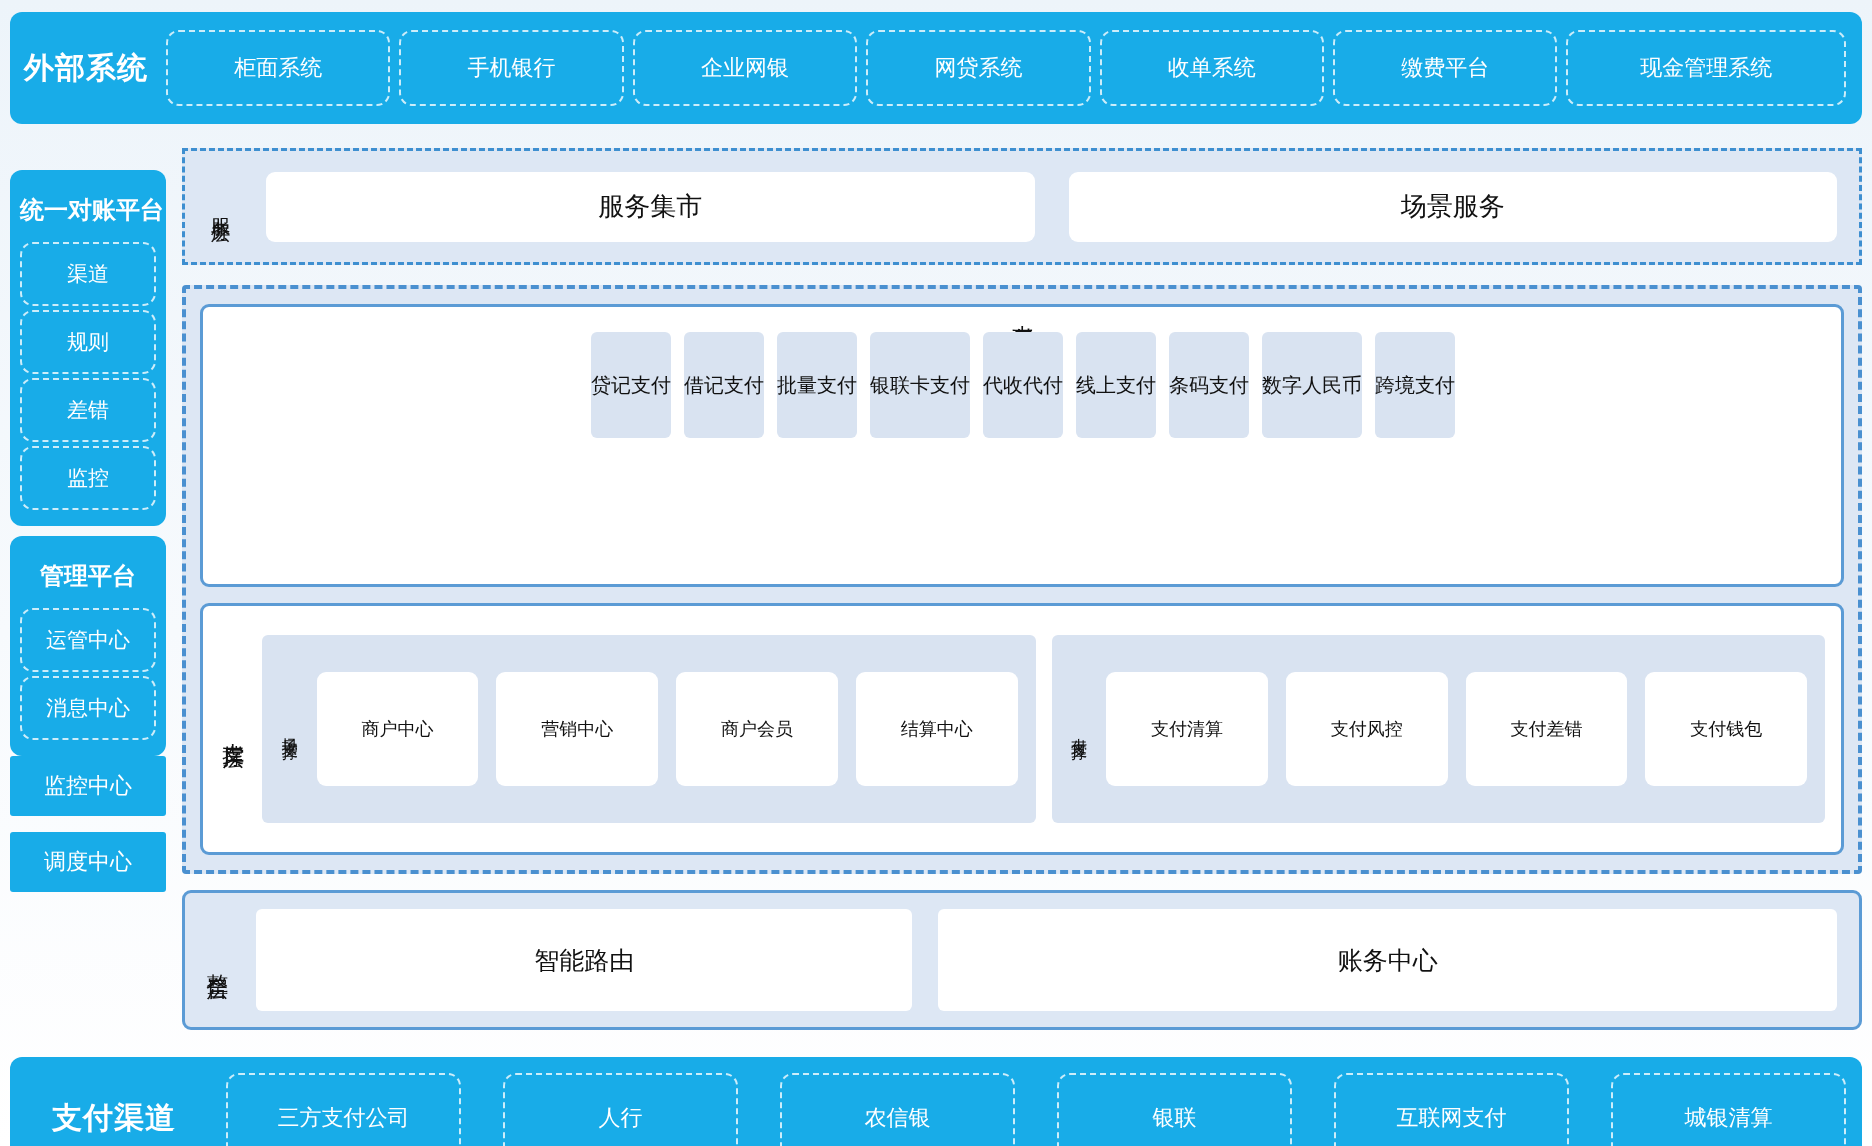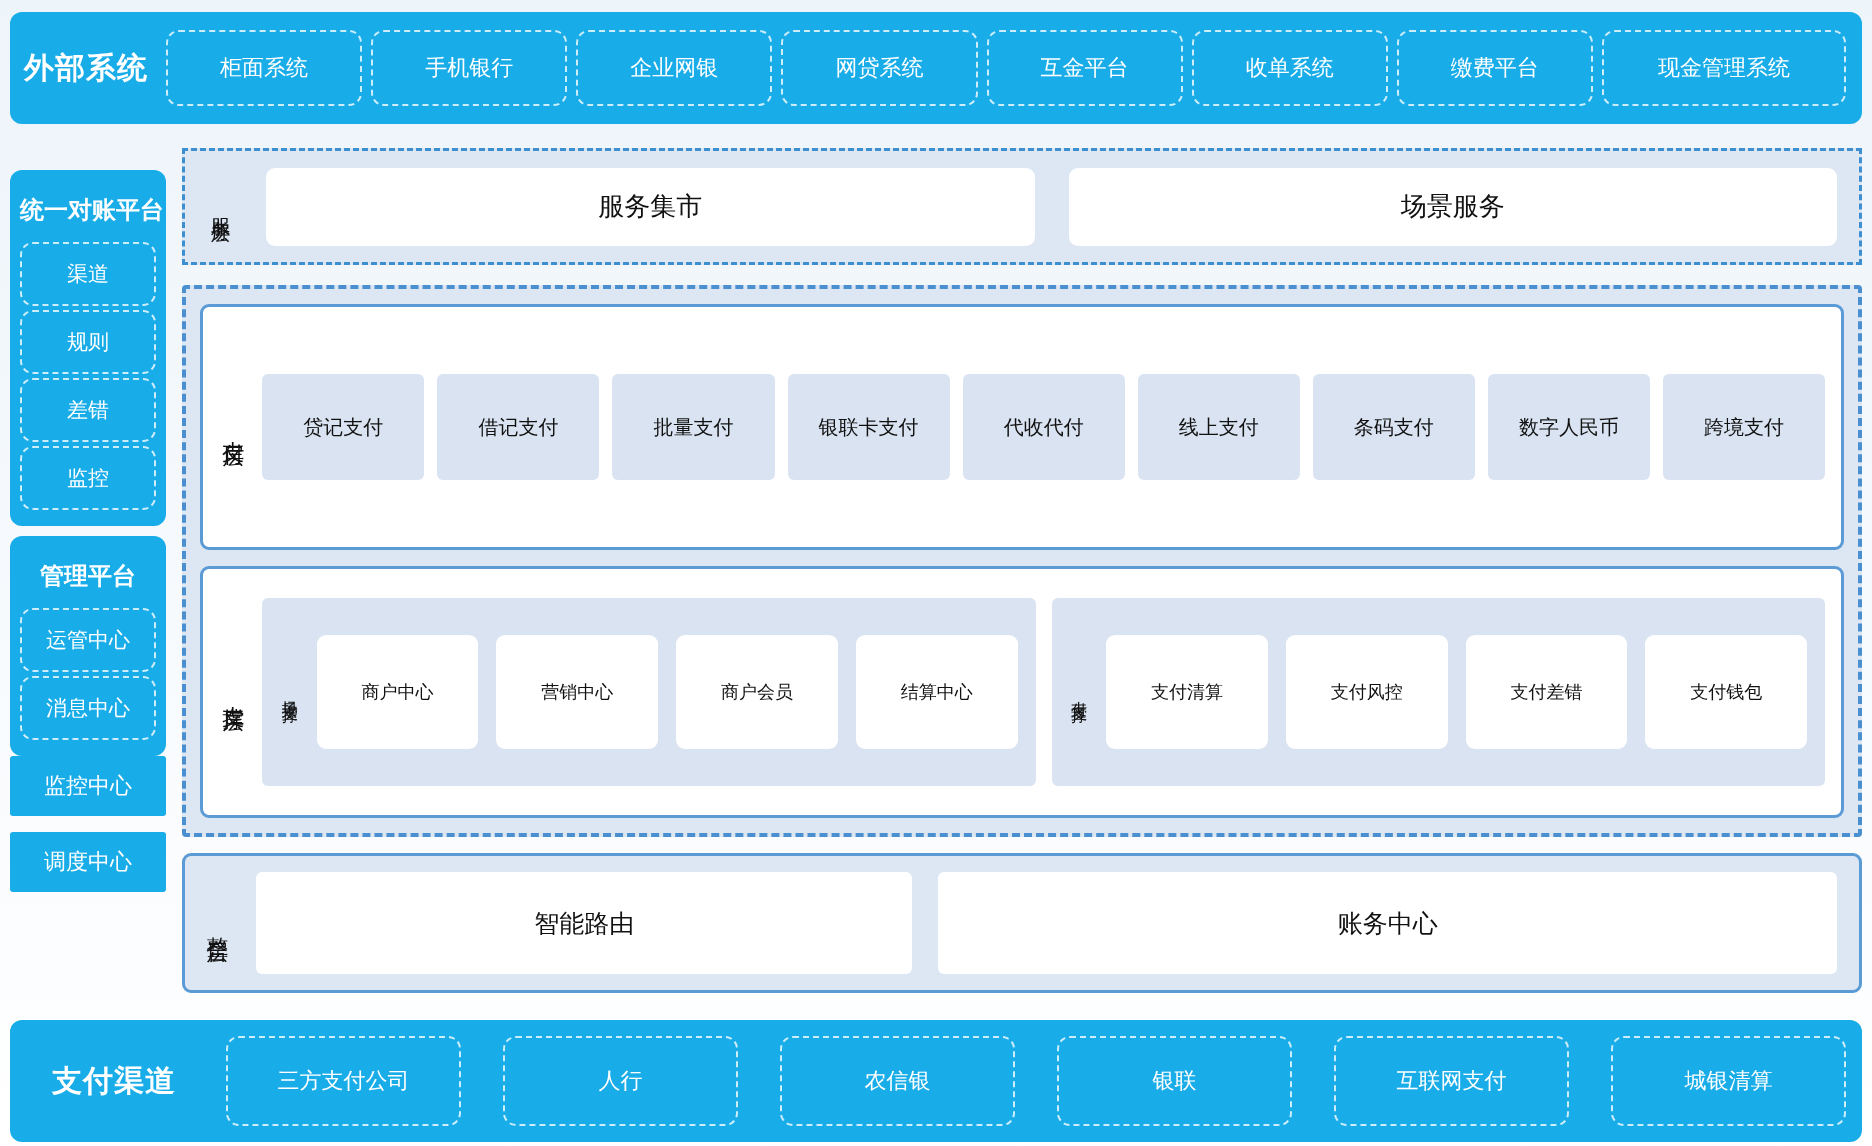--- a/index.html
+++ b/index.html
@@ -84,40 +84,40 @@
   }
 
   
   .service-layer {
     border: 3px dashed #3e8fd0;
     background: #dde7f4;
     display: flex; align-items: center;
     height: 117px; padding: 0 22px 0 24px; gap: 34px;
   }
   .service-layer .v-label { font-size: 20px; }
-  .service-layer .white-box { height: 78px; flex: 1; }
+  .service-layer .white-box { height: 70px; flex: 1; }
   .service-layer .white-box.wide { flex: 1.76; }
 
   
   .dashed-container {
     margin-top: 20px;
     border: 4px dashed #4a90d0;
     border-radius: 4px;
     background: #dde7f4;
     padding: 15px 14px;
     display: flex; flex-direction: column; gap: 16px;
   }
   .layer-card {
     background: #ffffff;
     border: 3px solid #5b9bd5;
     border-radius: 9px;
     display: flex; align-items: center;
     padding: 0 16px 0 18px; gap: 16px;
   }
-  .layer-card.payment { height: 246px; }
+  .layer-card.payment { height: 283px; flex-direction: column; }
   .pay-items { flex: 1; display: flex; gap: 13px; }
   .blue-box {
     background: #d9e3f1; border-radius: 6px;
     height: 106px; flex: 1;
     display: flex; align-items: center; justify-content: center;
     font-size: 20px; color: #111; white-space: nowrap;
   }
   .layer-card.support { height: 252px; }
   .groups { flex: 1; display: flex; gap: 16px; justify-content: flex-end; }
   .group {
@@ -146,21 +146,20 @@
 
 <div class="page">
 
   <div class="bar top-bar">
     <div class="bar-title">外部系统</div>
     <div class="bar-items">
       <div class="dashed-box">柜面系统</div>
       <div class="dashed-box">手机银行</div>
       <div class="dashed-box">企业网银</div>
       <div class="dashed-box">网贷系统</div>
-      <div class="dashed-box">互金平台</div>
       <div class="dashed-box">收单系统</div>
       <div class="dashed-box">缴费平台</div>
       <div class="dashed-box wide">现金管理系统</div>
     </div>
   </div>
 
   <div class="middle">
 
     <div class="left-col">
       <div class="side-card">

